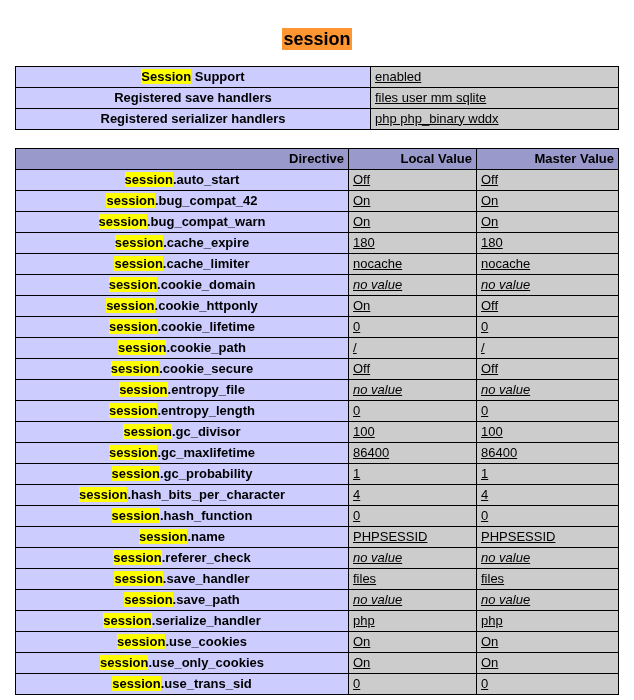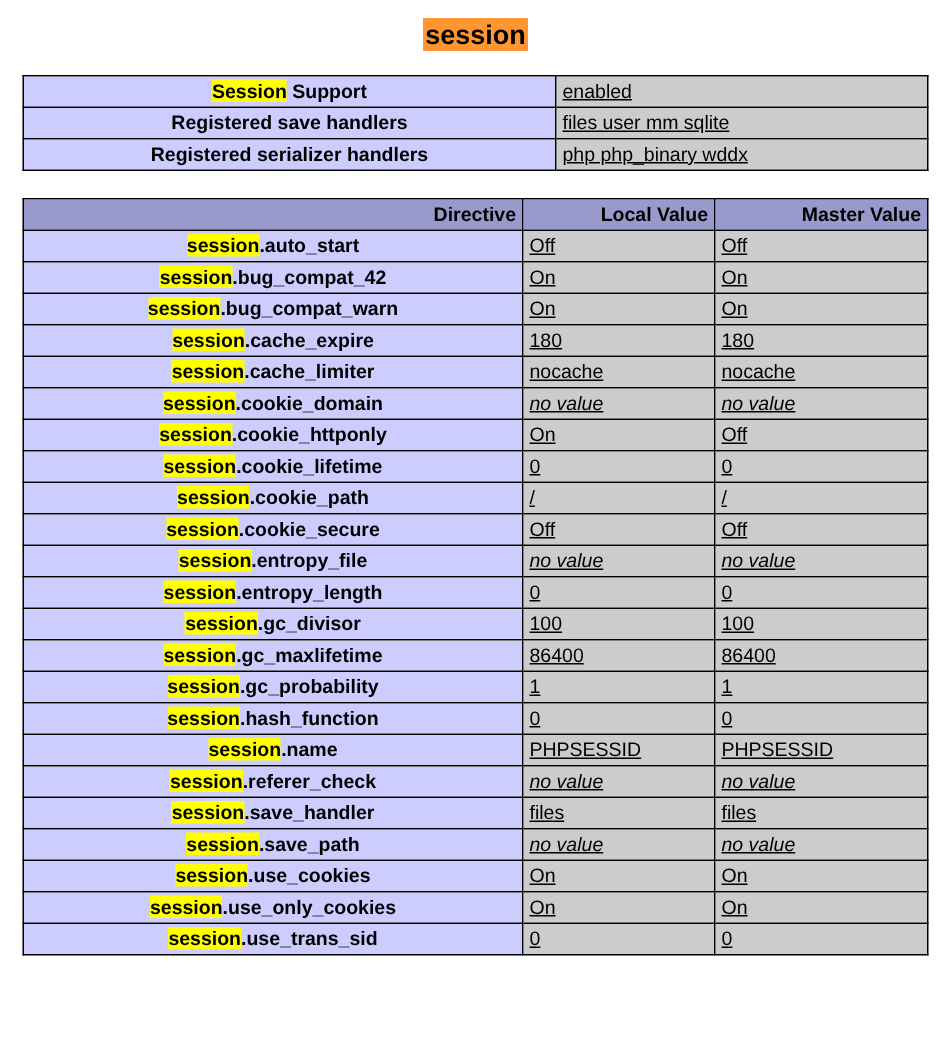--- a/index.html
+++ b/index.html
@@ -14,21 +14,21 @@
   }
   *{box-sizing:border-box;}
   html,body{margin:0;padding:0;}
   body{
     width:634px;
     min-height:700px;
     background:var(--page-bg);
     color:var(--text);
     font-family:"Liberation Sans","DejaVu Sans",sans-serif;
   }
-  .center{text-align:center;padding-top:13px;}
+  .center{text-align:center;padding-top:13px;margin-top:16px;}
   h2.section-title{
     font-size:18px;
     font-weight:bold;
     margin:0 0 15px 0;
     line-height:1.2;
   }
   .hl-active{background:var(--hl-active);padding:1px 1px;}
   .hl-match{background:var(--hl-match);}
   table.info-table{
     margin-left:auto;
@@ -168,20 +168,25 @@
           <td class="e"><span class="hl-match">session</span><span>.gc_maxlifetime</span></td>
           <td class="v">86400</td>
           <td class="v">86400</td>
         </tr>
         <tr>
           <td class="e"><span class="hl-match">session</span><span>.gc_probability</span></td>
           <td class="v">1</td>
           <td class="v">1</td>
         </tr>
         <tr>
+          <td class="e"><span class="hl-match">session</span><span>.hash_bits_per_character</span></td>
+          <td class="v">4</td>
+          <td class="v">4</td>
+        </tr>
+        <tr>
           <td class="e"><span class="hl-match">session</span><span>.hash_function</span></td>
           <td class="v">0</td>
           <td class="v">0</td>
         </tr>
         <tr>
           <td class="e"><span class="hl-match">session</span><span>.name</span></td>
           <td class="v">PHPSESSID</td>
           <td class="v">PHPSESSID</td>
         </tr>
         <tr>
@@ -193,20 +198,25 @@
           <td class="e"><span class="hl-match">session</span><span>.save_handler</span></td>
           <td class="v">files</td>
           <td class="v">files</td>
         </tr>
         <tr>
           <td class="e"><span class="hl-match">session</span><span>.save_path</span></td>
           <td class="v"><i>no value</i></td>
           <td class="v"><i>no value</i></td>
         </tr>
         <tr>
+          <td class="e"><span class="hl-match">session</span><span>.serialize_handler</span></td>
+          <td class="v">php</td>
+          <td class="v">php</td>
+        </tr>
+        <tr>
           <td class="e"><span class="hl-match">session</span><span>.use_cookies</span></td>
           <td class="v">On</td>
           <td class="v">On</td>
         </tr>
         <tr>
           <td class="e"><span class="hl-match">session</span><span>.use_only_cookies</span></td>
           <td class="v">On</td>
           <td class="v">On</td>
         </tr>
         <tr>

